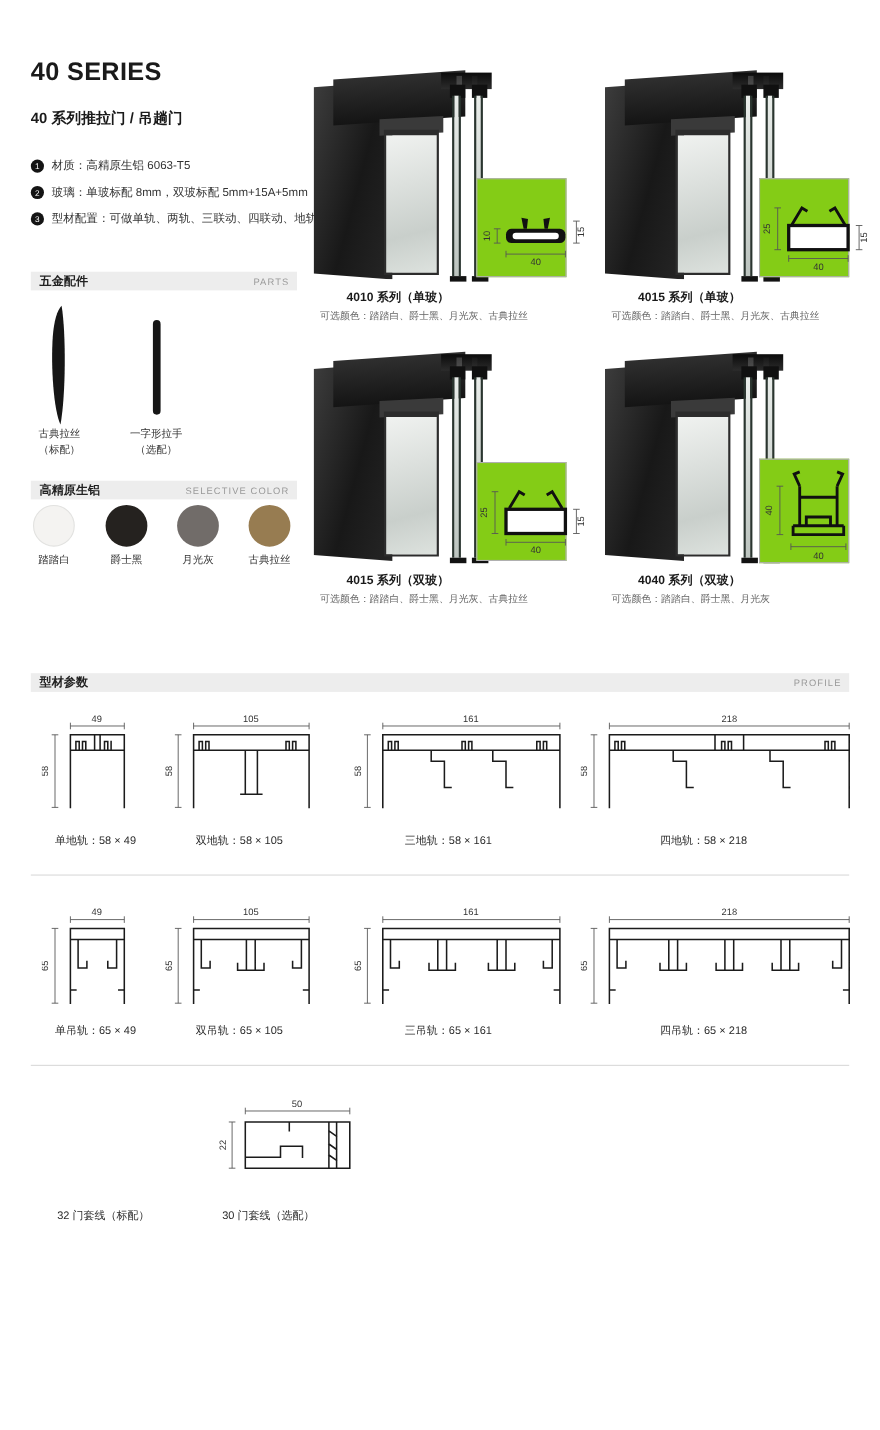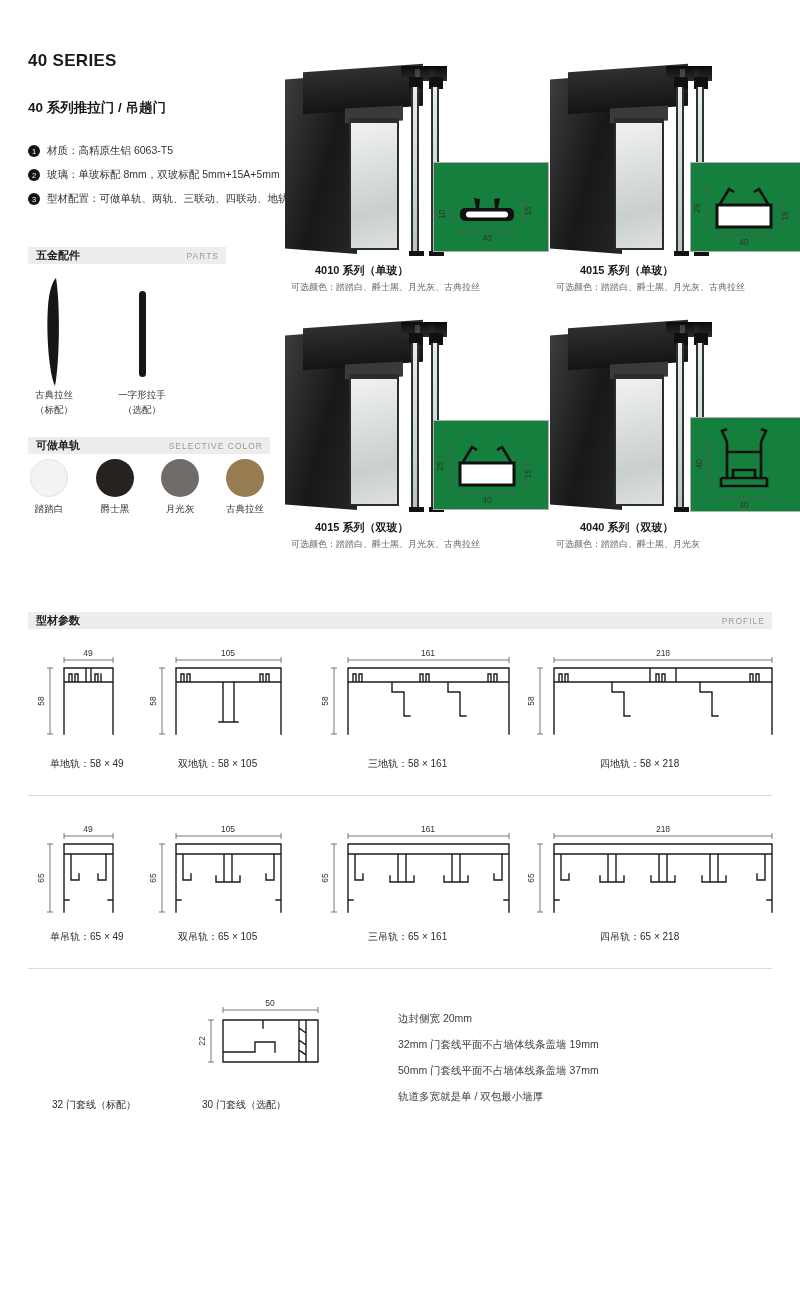--- a/index.html
+++ b/index.html
@@ -1,21 +1,21 @@
 <!DOCTYPE html>
 <html><head>
 <meta charset="utf-8">
 <style>
   * { margin:0; padding:0; box-sizing:border-box; }
   html,body { background:#fff; }
   body { font-family:"Liberation Sans","DejaVu Sans",sans-serif; color:#1c1c1c; }
   .page { position:relative; width:800px; height:1300px; background:#fff; overflow:hidden; }
 
   
-  .title { position:absolute; left:28px; top:50px; font-size:17px; font-weight:bold; color:#1a1a1a; line-height:1.35; letter-spacing:.3px; }
+  .title { position:absolute; left:28px; top:50px; font-size:23px; font-weight:bold; color:#1a1a1a; line-height:1.35; letter-spacing:.3px; }
   .subtitle { position:absolute; left:28px; top:99px; font-size:13.5px; font-weight:bold; color:#1a1a1a; }
   .spec-row { position:absolute; left:28px; display:flex; align-items:center; }
   .spec-num { width:12px; height:12px; border-radius:50%; background:#141414; color:#fff; font-size:7.5px; display:inline-flex; align-items:center; justify-content:center; margin-right:7px; flex:0 0 auto; }
   .spec-text { font-size:10.5px; color:#333; }
 
   
   .secbar { position:absolute; height:17px; background:#ededed; display:flex; align-items:center; justify-content:space-between; padding:0 7px 0 8px; }
   .secbar .cn { font-size:11px; font-weight:bold; color:#222; }
   .secbar .en { font-size:8.5px; color:#9a9a9a; letter-spacing:1px; }
 
@@ -36,21 +36,21 @@
   .dr-glass { position:absolute; left:64px; top:58px; width:50px; height:132px; background:linear-gradient(165deg,#f0f2f0,#c9cfcb 70%,#dde2de); border:2px solid #2c2c2c; border-top-width:5px; }
   .dr-track { position:absolute; left:116px; top:6px; width:46px; height:15px; background:linear-gradient(#0b0b0b,#2c2c2c); }
   .dr-track:after { content:""; position:absolute; left:14px; top:3px; width:5px; height:9px; background:#fff; opacity:.18; box-shadow:14px 0 0 rgba(255,255,255,.18); }
   .dr-panel { position:absolute; top:27px; width:8px; height:164px; background:linear-gradient(180deg,#e9ede a,#bcc4bf); background:linear-gradient(180deg,#e9edea,#bcc4bf); border-left:2px solid #2a352f; border-right:2px solid #2a352f; }
   .dr-panel:after { content:""; position:absolute; bottom:-5px; left:-4px; width:15px; height:5px; background:#121212; }
   .dr-panel.p1 { left:126px; } .dr-panel.p2 { left:146px; }
   .dr-cap { position:absolute; top:17px; width:14px; height:12px; background:#101010; }
   .dr-cap.c1 { left:124px; } .dr-cap.c2 { left:144px; }
 
   
-  .pbox { position:absolute; width:116px; height:90px; border:1px solid #b0b0b0; background:#15803d;text-decoration:underline; }
+  .pbox { position:absolute; width:82px; height:90px; border:1px solid #b0b0b0; background:#84cc16;text-decoration:underline; }
   .ptitle { position:absolute; font-size:11px; font-weight:bold; color:#1a1a1a;margin-left:24px; }
   .pcolors { position:absolute; font-size:9px; color:#666; }
 
   
   .pdraw { position:absolute; }
   .plabel { position:absolute; font-size:10px; color:#2b2b2b; }
   .divider { position:absolute; left:28px; width:744px; height:1px; background:#d9d9d9; }
   .note-block { position:absolute; left:398px; top:1012px; }
   .note-line { font-size:10.5px; color:#3d3d3d; margin-bottom:13px; line-height:13px; }
 
@@ -75,39 +75,39 @@
   </div>
   <div class="spec-row" style="top:168px">
     <span class="spec-num">2</span>
     <span class="spec-text">玻璃：单玻标配 8mm，双玻标配 5mm+15A+5mm</span>
   </div>
   <div class="spec-row" style="top:192px">
     <span class="spec-num">3</span>
     <span class="spec-text">型材配置：可做单轨、两轨、三联动、四联动、地轨、吊轨</span>
   </div>
 
-  <div class="secbar" style="left:28px;top:247px;width:198px">
+  <div class="secbar" style="left:28px;top:247px;width:242px">
     <span class="cn">五金配件</span>
     <span class="en">PARTS</span>
   </div>
   <svg style="position:absolute;left:40px;top:276px" width="26" height="112">
     <path d="M16,2 C20,26 20,82 15,110 C9,98 6,58 8,30 C9,16 12,6 16,2 Z" fill="#161616"></path>
   </svg>
   <div class="handle-straight"></div>
   <div class="hlabel" style="left:18px;top:388px">
     <div>古典拉丝</div>
     <div>（标配）</div>
   </div>
   <div class="hlabel" style="left:106px;top:388px">
     <div>一字形拉手</div>
     <div>（选配）</div>
   </div>
 
   <div class="secbar" style="left:28px;top:437px;width:242px">
-    <span class="cn">可做单轨</span>
+    <span class="cn">高精原生铝</span>
     <span class="en">SELECTIVE COLOR</span>
   </div>
   <div class="swatch white" style="left: 30px; top: 459px; background: rgb(244, 243, 241);"></div>
   <div class="swatch" style="left: 96px; top: 459px; background: rgb(37, 34, 31);"></div>
   <div class="swatch" style="left: 161px; top: 459px; background: rgb(113, 108, 105);"></div>
   <div class="swatch" style="left: 226px; top: 459px; background: rgb(151, 124, 81);"></div>
   <div class="swlabel" style="left:18px;top:503px">踏踏白</div>
   <div class="swlabel" style="left:84px;top:503px">爵士黑</div>
   <div class="swlabel" style="left:149px;top:503px">月光灰</div>
   <div class="swlabel" style="left:214px;top:503px">古典拉丝</div>
@@ -310,20 +310,14 @@
       <path class="dim" d="M40,14 H135 M40,11 V17 M135,11 V17"></path>
       <text class="dimt" x="87" y="10" text-anchor="middle">50</text>
       <path class="dim" d="M28,24 V66 M25,24 H31 M25,66 H31"></path>
       <text class="dimt" transform="translate(22,45) rotate(-90)" text-anchor="middle">22</text>
       <path class="prof" d="M40,24 H135 V66 H40 Z M40,56 H72 V46 H92 V56 M80,24 v8 M116,24 V66 M123,24 V66 M116,32 l7,5 M116,44 l7,5 M116,54 l7,5"></path>
     </svg>
   </div>
   <div class="plabel" style="left:52px;top:1098px">32 门套线（标配）</div>
   <div class="plabel" style="left:202px;top:1098px">30 门套线（选配）</div>
 
-  <div class="note-block">
-    <div class="note-line">边封侧宽 20mm</div>
-    <div class="note-line">32mm 门套线平面不占墙体线条盖墙 19mm</div>
-    <div class="note-line">50mm 门套线平面不占墙体线条盖墙 37mm</div>
-    <div class="note-line">轨道多宽就是单 / 双包最小墙厚</div>
-  </div>
 
 </div>
 
 </body></html>

